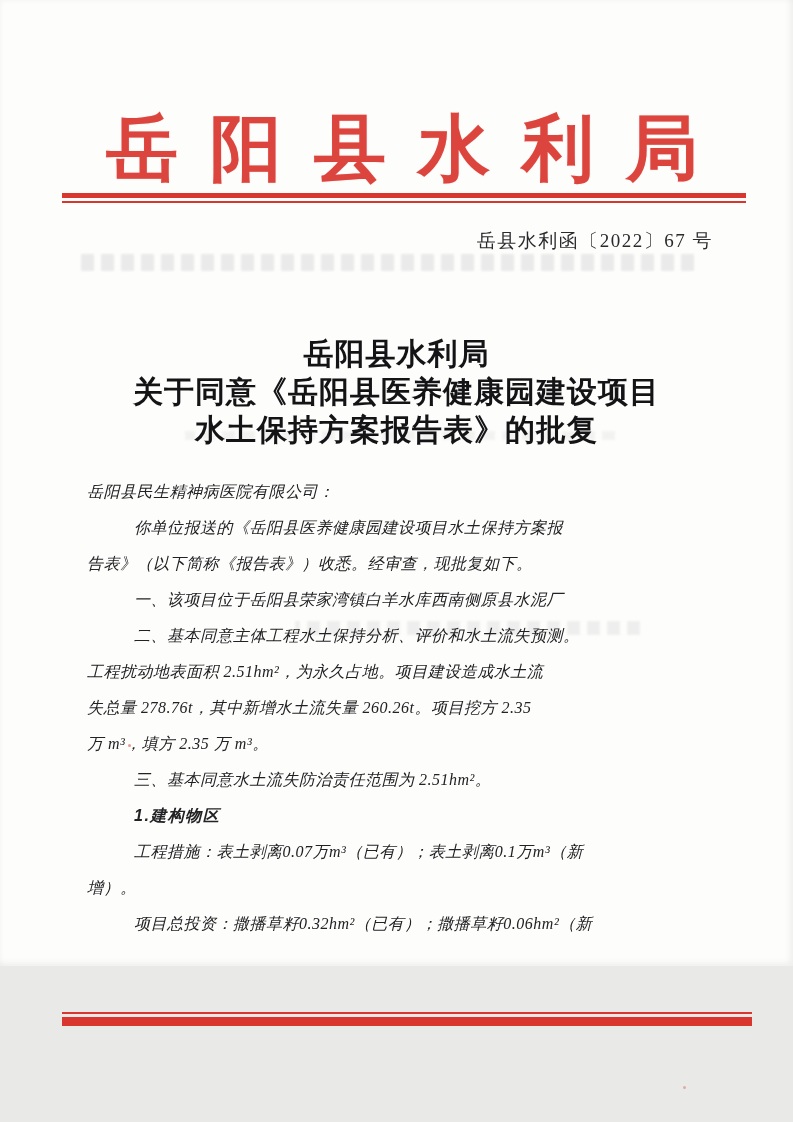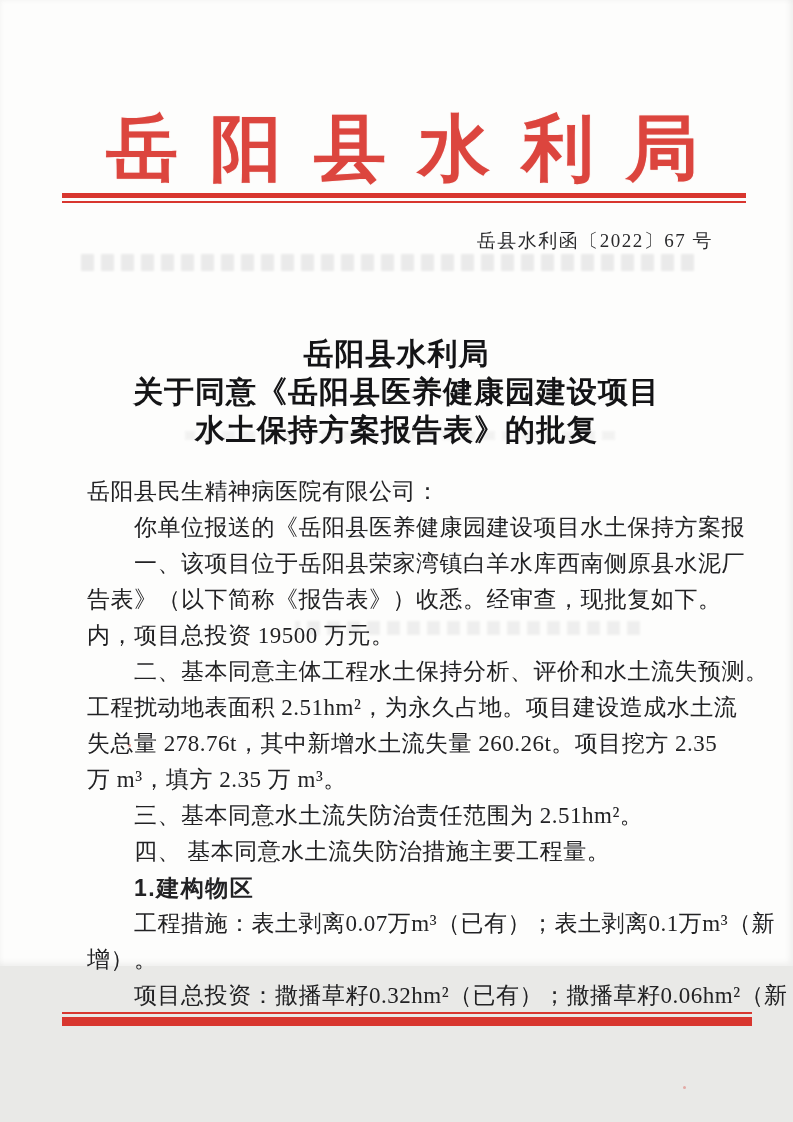--- a/index.html
+++ b/index.html
@@ -34,22 +34,23 @@
     color:#2a2a2c;
   }
   .title-block{
     position:absolute;left:0;top:335px;width:793px;
     text-align:center;font-weight:bold;
     font-size:30px;line-height:38px;letter-spacing:1px;
     color:#141416;
   }
   .body-block{
     position:absolute;left:87px;top:474px;width:660px;
-    font-size:23px;letter-spacing:0.5px;
+    font-size:16px;letter-spacing:0.5px;
     color:#222224;
+    font-style:italic;
   }
   .body-line{height:36px;line-height:36px;white-space:nowrap;}
   .ind{padding-left:47px;}
   .bold-line{font-weight:bold;font-family:"Liberation Sans","DejaVu Sans",sans-serif;letter-spacing:1.5px;}
   .ghost{
     position:absolute;opacity:0.09;filter:blur(1.2px);
     background:repeating-linear-gradient(90deg,#3a3a42 0px,#3a3a42 13px,transparent 13px,transparent 20px);
     transform:scaleX(-1);
   }
   .ghost-1{left:78px;top:254px;width:616px;height:17px;}
@@ -79,29 +80,27 @@
 
   <div class="title-block">
     <div class="title-line">岳阳县水利局</div>
     <div class="title-line">关于同意《岳阳县医养健康园建设项目</div>
     <div class="title-line">水土保持方案报告表》的批复</div>
   </div>
 
   <div class="body-block">
     <div class="body-line">岳阳县民生精神病医院有限公司：</div>
     <div class="body-line ind">你单位报送的《岳阳县医养健康园建设项目水土保持方案报</div>
+    <div class="body-line">告表》（以下简称《报告表》）收悉。经审查，现批复如下。</div>
     <div class="body-line ind">一、该项目位于岳阳县荣家湾镇白羊水库西南侧原县水泥厂</div>
-    <div class="body-line">告表》（以下简称《报告表》）收悉。经审查，现批复如下。</div>
-    <div class="body-line">内，项目总投资 19500 万元。</div>
     <div class="body-line ind">二、基本同意主体工程水土保持分析、评价和水土流失预测。</div>
     <div class="body-line">工程扰动地表面积 2.51hm²，为永久占地。项目建设造成水土流</div>
     <div class="body-line">失总量 278.76t，其中新增水土流失量 260.26t。项目挖方 2.35</div>
     <div class="body-line">万 m³，填方 2.35 万 m³。</div>
     <div class="body-line ind">三、基本同意水土流失防治责任范围为 2.51hm²。</div>
-    <div class="body-line ind">四、 基本同意水土流失防治措施主要工程量。</div>
     <div class="body-line ind bold-line">1.建构物区</div>
     <div class="body-line ind">工程措施：表土剥离0.07万m³（已有）；表土剥离0.1万m³（新</div>
     <div class="body-line">增）。</div>
     <div class="body-line ind">项目总投资：撒播草籽0.32hm²（已有）；撒播草籽0.06hm²（新</div>
   </div>
 
   <div class="rule rule-bottom-thin"></div>
   <div class="rule rule-bottom-thick"></div>
 
 </div>

